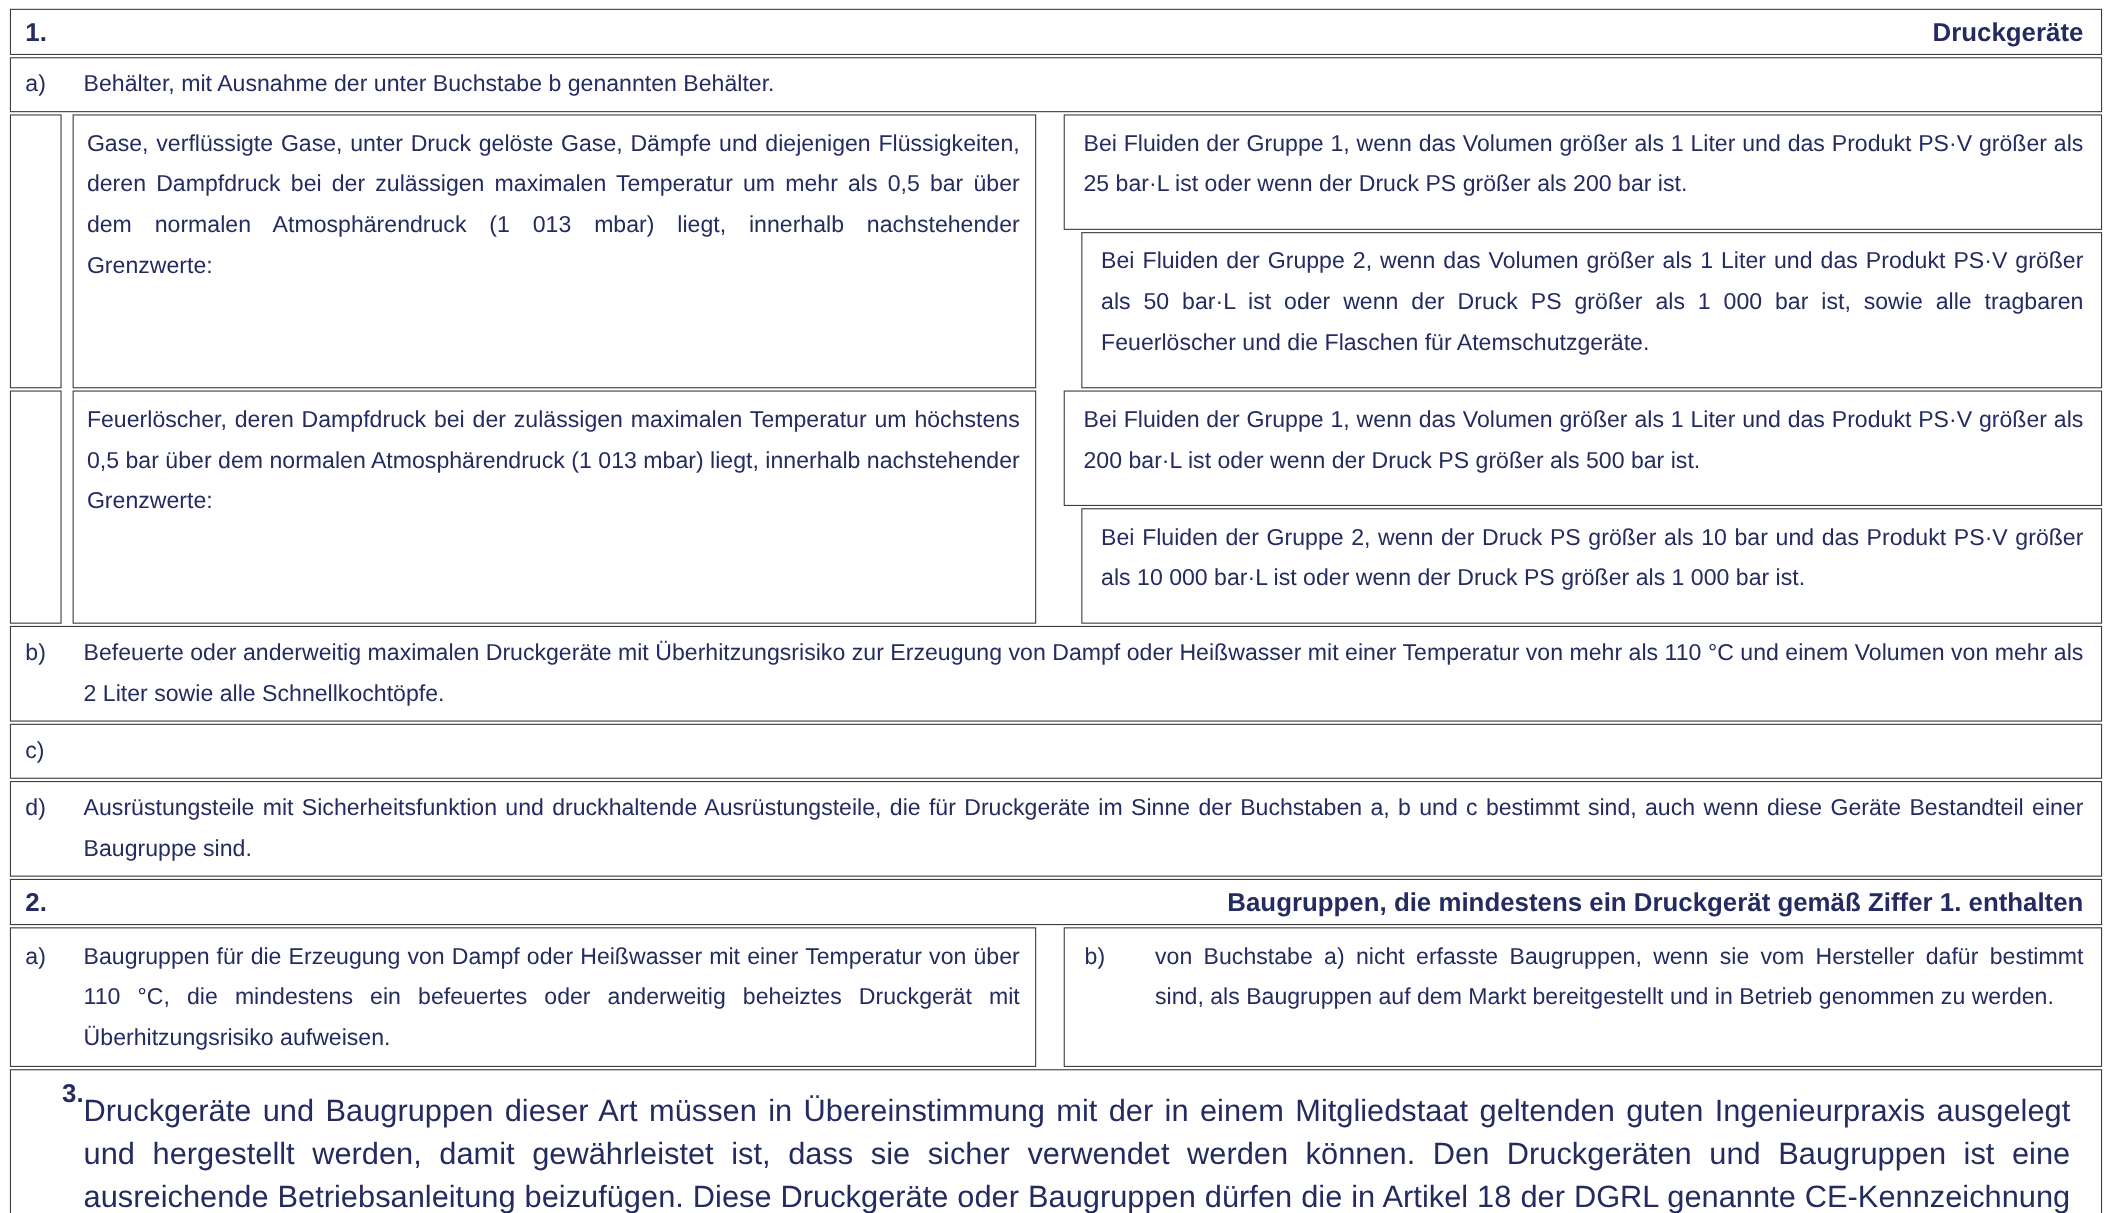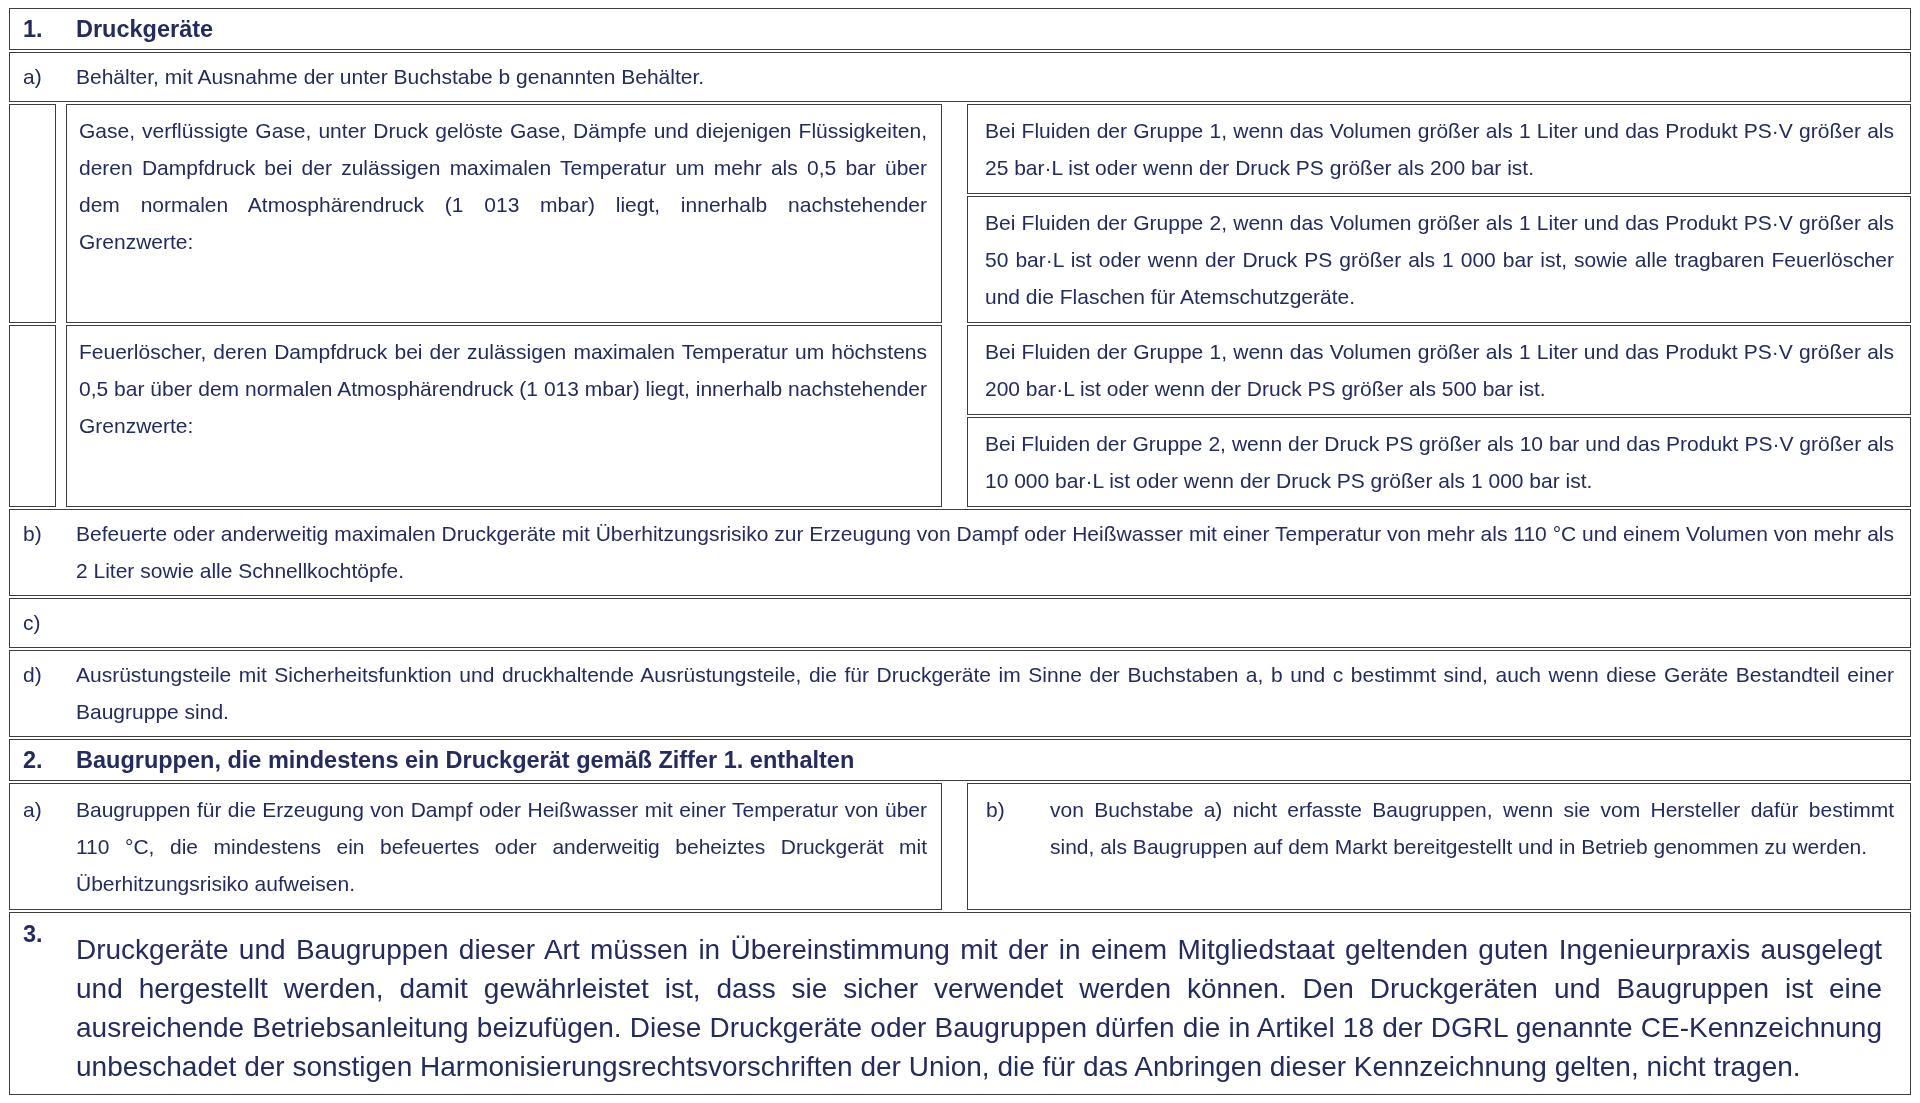--- a/index.html
+++ b/index.html
@@ -45,20 +45,21 @@
   .content {
     flex: 1 1 auto;
     font-size: 21px;
     line-height: 37px;
     padding-right: 16px;
   }
   .hd {
     font-weight: bold;
     font-size: 23.5px;
     line-height: 30px;
+    text-align: right;
   }
   .row-head { padding: 5px 0 5px 0; }
   .row-head .lbl { line-height: 30px; font-size: 23.5px; font-weight: bold; }
   .just {
     text-align: justify;
     hyphens: none;
   }
   b { font-weight: normal; }
   
   .row-split {
@@ -74,23 +75,23 @@
   }
   .row-split .c-right {
     grid-column: 5;
     display: flex;
     flex-direction: column;
     gap: 2px;
   }
   .rbox {
     font-size: 21px;
     line-height: 37px;
-    padding: 7px 16px 7px 17px;
+    padding: 7px 16px 22px 17px;
   }
-  .rbox.grow { flex: 1 1 auto; }
+  .rbox.grow { flex: 1 1 auto; margin-left: 16px; }
   
   .row-ab {
     display: grid;
     grid-template-columns: 933px 25px 1fr;
   }
   .row-ab .c2-left  { grid-column: 1; display: flex; align-items: flex-start; padding: 7px 0; }
   .row-ab .c2-right { grid-column: 3; display: flex; align-items: flex-start; padding: 7px 0; }
   .row-ab .c2-left  .content { padding-right: 14px; }
   .row-ab .c2-right .lbl { flex: 0 0 82px; padding-left: 18px; }
   .row-ab .c2-right .content { padding-right: 16px; }

